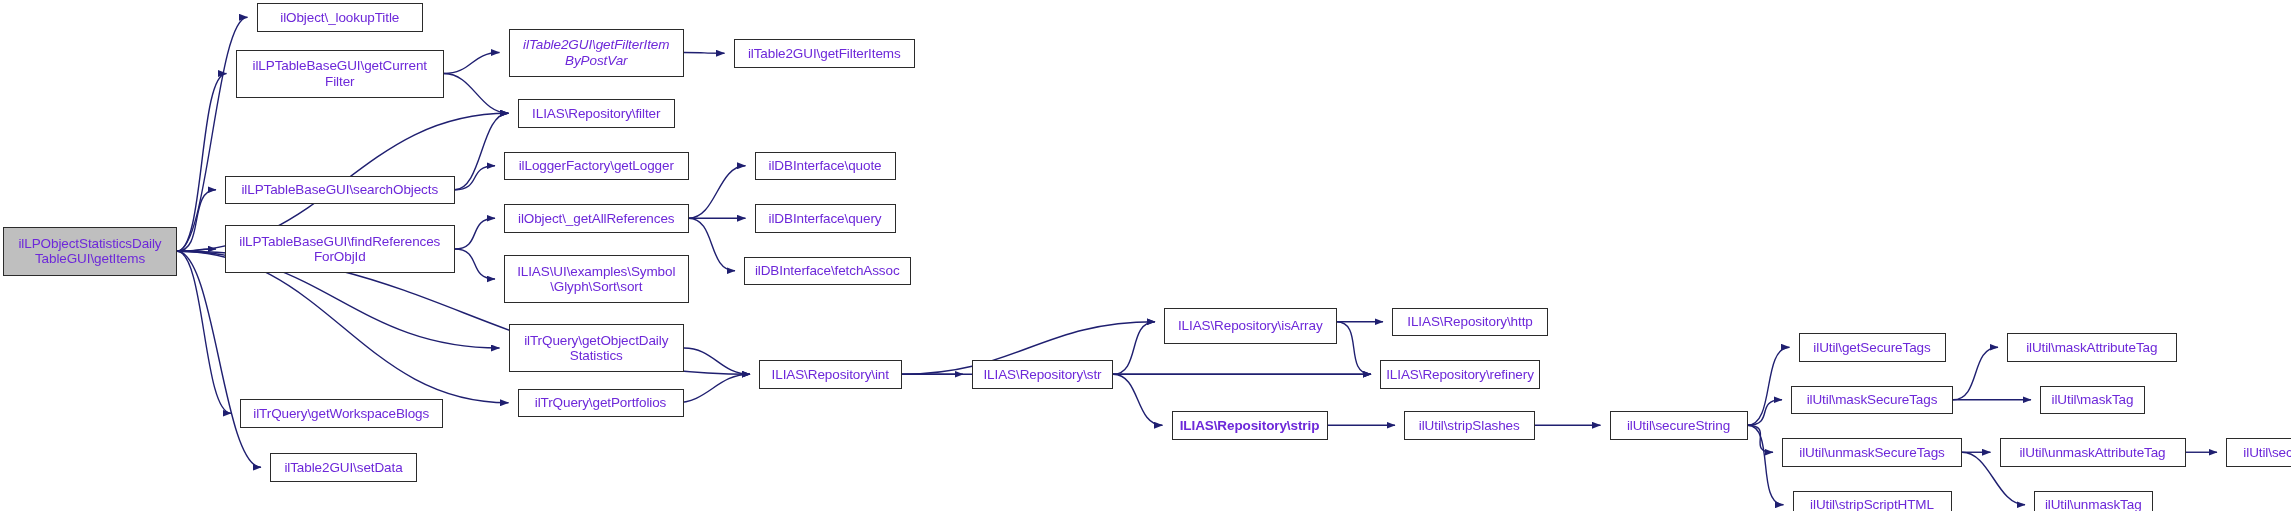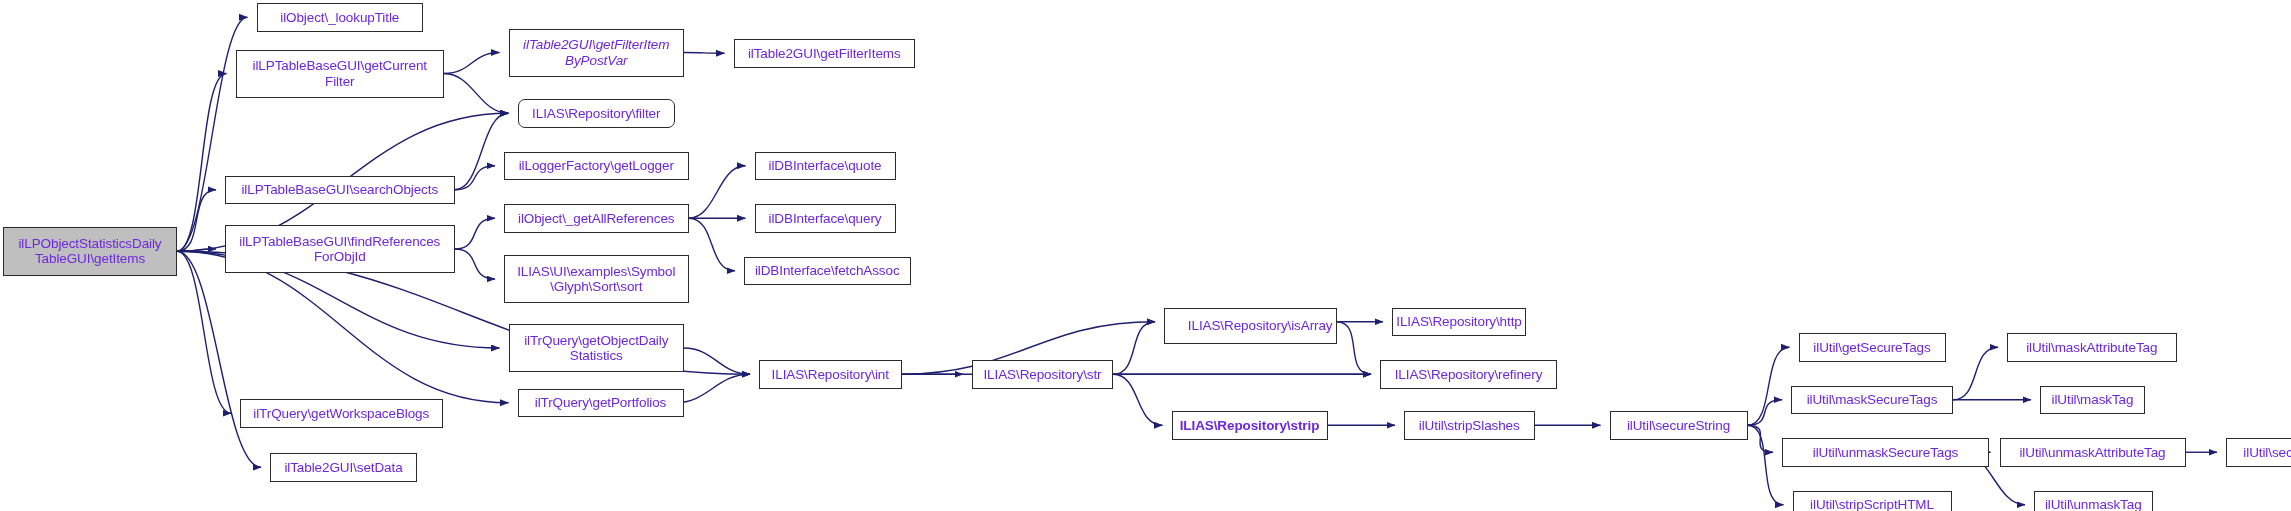--- a/index.html
+++ b/index.html
@@ -101,43 +101,43 @@
       <div class="node" style="left: 256.5px; top: 3px; width: 166.5px; height: 28.5px;"><span>ilObject\_lookupTitle</span></div>
       <div class="node" style="left: 235.5px; top: 49.5px; width: 208.5px; height: 48px;"><span>ilLPTableBaseGUI\getCurrent
 Filter</span></div>
       <div class="node" style="left: 225px; top: 175.5px; width: 229.5px; height: 28.5px;"><span>ilLPTableBaseGUI\searchObjects</span></div>
       <div class="node" style="left: 225px; top: 225px; width: 229.5px; height: 48px;"><span>ilLPTableBaseGUI\findReferences
 ForObjId</span></div>
       <div class="node" style="left: 240px; top: 399px; width: 202.5px; height: 28.5px;"><span>ilTrQuery\getWorkspaceBlogs</span></div>
       <div class="node" style="left: 270px; top: 453px; width: 147px; height: 28.5px;"><span>ilTable2GUI\setData</span></div>
       <div class="node" style="left: 508.5px; top: 28.5px; width: 175.5px; height: 48px; font-style: italic;"><span>ilTable2GUI\getFilterItem
 ByPostVar</span></div>
-      <div class="node" style="left: 517.5px; top: 99px; width: 157.5px; height: 28.5px; border-radius: 7px;"><span>ILIAS\Repository\filter</span></div>
+      <div class="node" style="left: 517.5px; top: 99px; width: 157.5px; height: 28.5px;"><span>ILIAS\Repository\filter</span></div>
       <div class="node" style="left: 504px; top: 151.5px; width: 184.5px; height: 28.5px;"><span>ilLoggerFactory\getLogger</span></div>
       <div class="node" style="left: 504px; top: 204px; width: 184.5px; height: 28.5px;"><span>ilObject\_getAllReferences</span></div>
       <div class="node" style="left: 504px; top: 255px; width: 184.5px; height: 48px; text-align: center;"><span>ILIAS\UI\examples\Symbol
 \Glyph\Sort\sort</span></div>
       <div class="node" style="left: 508.5px; top: 324px; width: 175.5px; height: 48px;"><span>ilTrQuery\getObjectDaily
 Statistics</span></div>
       <div class="node" style="left: 517.5px; top: 388.5px; width: 166px; height: 28.5px;"><span>ilTrQuery\getPortfolios</span></div>
       <div class="node" style="left: 733.5px; top: 39px; width: 181.5px; height: 28.5px;"><span>ilTable2GUI\getFilterItems</span></div>
       <div class="node" style="left: 754.5px; top: 151.5px; width: 141px; height: 28.5px;"><span>ilDBInterface\quote</span></div>
       <div class="node" style="left: 754.5px; top: 204px; width: 141px; height: 28.5px;"><span>ilDBInterface\query</span></div>
       <div class="node" style="left: 744px; top: 256.5px; width: 166.5px; height: 28.5px;"><span>ilDBInterface\fetchAssoc</span></div>
       <div class="node" style="left: 759px; top: 360px; width: 142.5px; height: 28.5px;"><span>ILIAS\Repository\int</span></div>
       <div class="node" style="left: 972px; top: 360px; width: 141px; height: 28.5px;"><span>ILIAS\Repository\str</span></div>
-      <div class="node" style="left: 1164px; top: 307.5px; width: 172.5px; height: 36px; text-align: right;"><span>ILIAS\Repository\isArray</span></div>
+      <div class="node" style="left: 1164px; top: 307.5px; width: 172.5px; height: 36px;"><span>ILIAS\Repository\isArray</span></div>
       <div class="node" style="left: 1171.5px; top: 411px; width: 156px; height: 28.5px; font-weight: bold;"><span>ILIAS\Repository\strip</span></div>
-      <div class="node" style="left: 1392px; top: 307.5px; width: 134px; height: 28.5px;"><span>ILIAS\Repository\http</span></div>
-      <div class="node" style="left: 1380px; top: 360px; width: 177px; height: 28.5px;"><span>ILIAS\Repository\refinery</span></div>
+      <div class="node" style="left: 1392px; top: 307.5px; width: 156px; height: 28.5px;"><span>ILIAS\Repository\http</span></div>
+      <div class="node" style="left: 1380px; top: 360px; width: 160px; height: 28.5px;"><span>ILIAS\Repository\refinery</span></div>
       <div class="node" style="left: 1404px; top: 411px; width: 130.5px; height: 28.5px;"><span>ilUtil\stripSlashes</span></div>
       <div class="node" style="left: 1609.5px; top: 411px; width: 138px; height: 28.5px;"><span>ilUtil\secureString</span></div>
       <div class="node" style="left: 1798.5px; top: 333px; width: 147px; height: 28.5px;"><span>ilUtil\getSecureTags</span></div>
       <div class="node" style="left: 1791px; top: 385.5px; width: 162px; height: 28.5px;"><span>ilUtil\maskSecureTags</span></div>
-      <div class="node" style="left: 1782px; top: 438px; width: 207px; height: 28.5px;"><span>ilUtil\unmaskSecureTags</span></div>
+      <div class="node" style="left: 1782px; top: 438px; width: 180px; height: 28.5px;"><span>ilUtil\unmaskSecureTags</span></div>
       <div class="node" style="left: 1792.5px; top: 490.5px; width: 159px; height: 28.5px;"><span>ilUtil\stripScriptHTML</span></div>
       <div class="node" style="left: 2007px; top: 333px; width: 169.5px; height: 28.5px;"><span>ilUtil\maskAttributeTag</span></div>
       <div class="node" style="left: 2040px; top: 385.5px; width: 105px; height: 28.5px;"><span>ilUtil\maskTag</span></div>
       <div class="node" style="left: 1999.5px; top: 438px; width: 186px; height: 28.5px;"><span>ilUtil\unmaskAttributeTag</span></div>
       <div class="node" style="left: 2034px; top: 490.5px; width: 118.5px; height: 28.5px;"><span>ilUtil\unmaskTag</span></div>
       <div class="node" style="left: 2226px; top: 438px; width: 127.5px; height: 28.5px;"><span>ilUtil\secureLink</span></div>
     </div>
 </div>
 
 </body></html>

